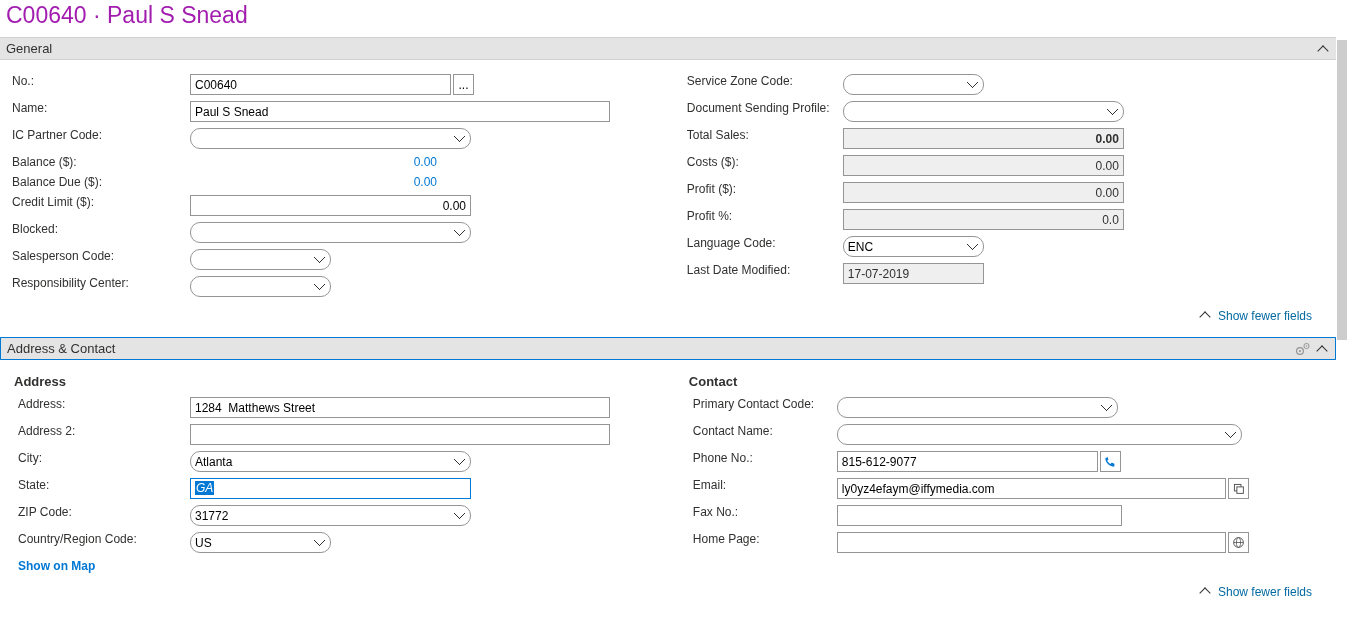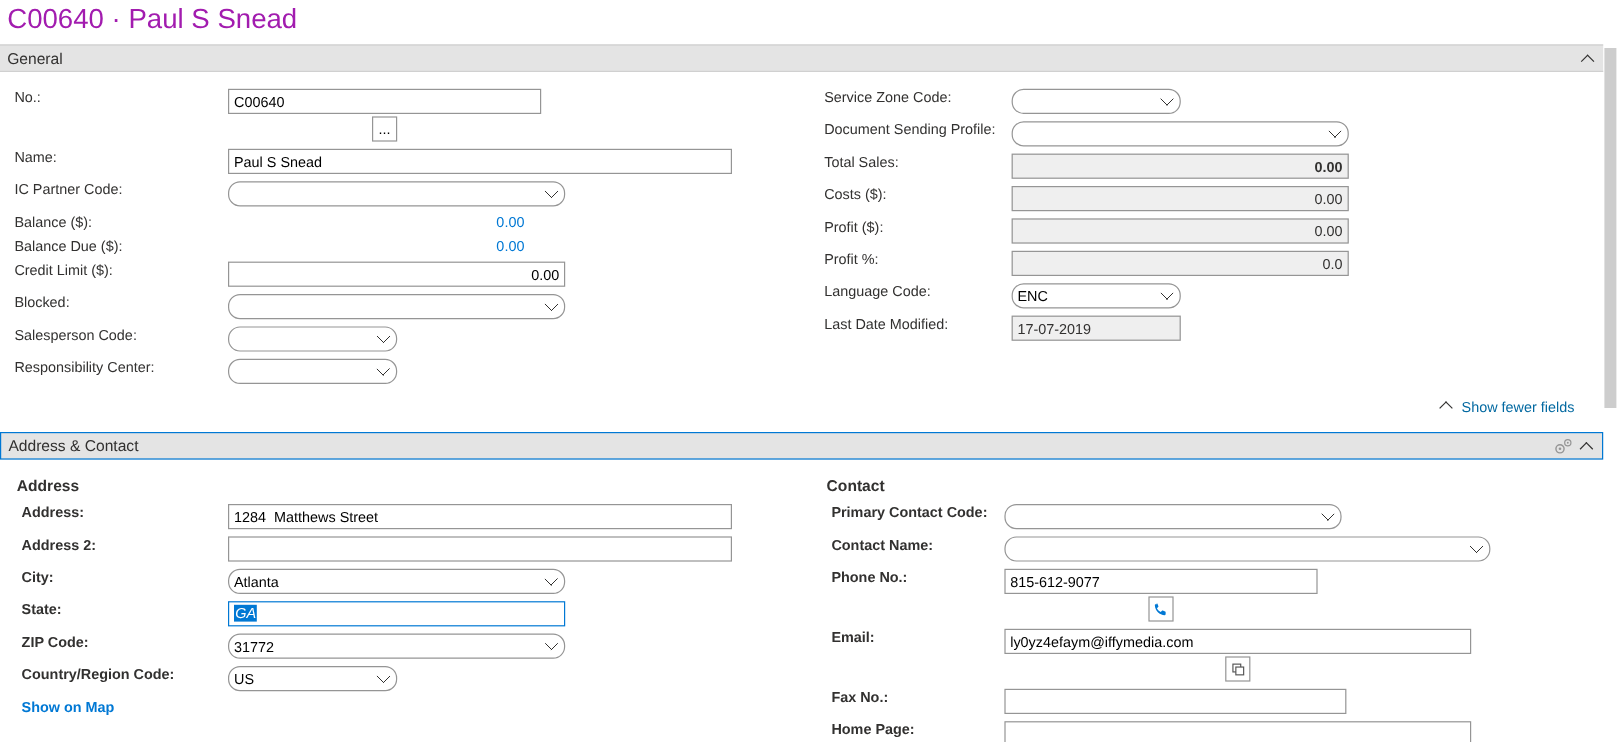--- a/index.html
+++ b/index.html
@@ -97,26 +97,25 @@
     padding-left: 4px;
   }
   .row {
     display: flex;
     margin-bottom: 6px;
   }
   .row label {
     flex: 0 0 180px;
     padding-left: 2px;
   }
-  .indented .row label { padding-left: 8px; font-weight: bold; }
+  .indented .row label { padding-left: 8px; }
   .row .control {
     display: flex;
     align-items: center;
     gap: 2px;
-    flex-direction: column;
   }
   input[type="text"], select, .readonly-box {
     font-family: inherit;
     font-size: 12px;
     border: 1px solid #959595;
     padding: 2px 4px;
     height: 21px;
   }
   select {
     appearance: none;

